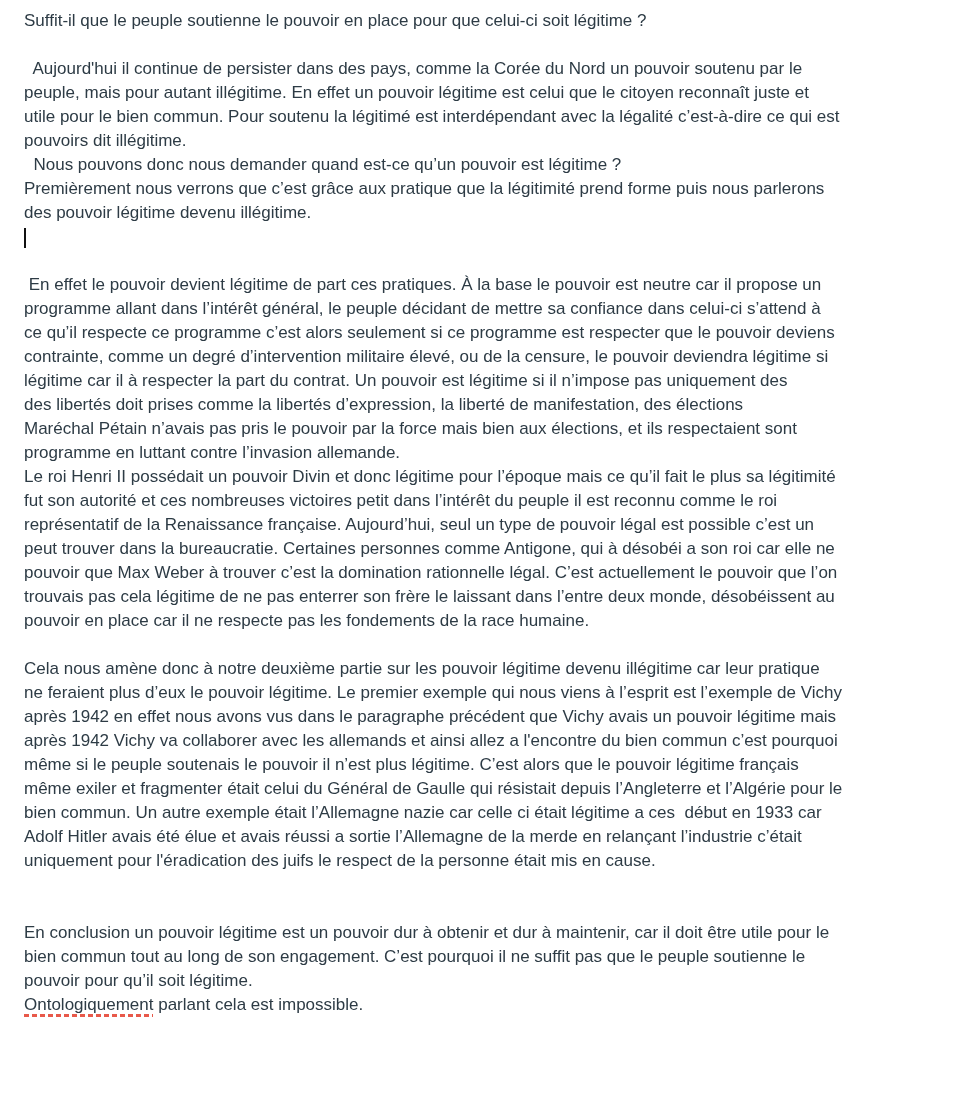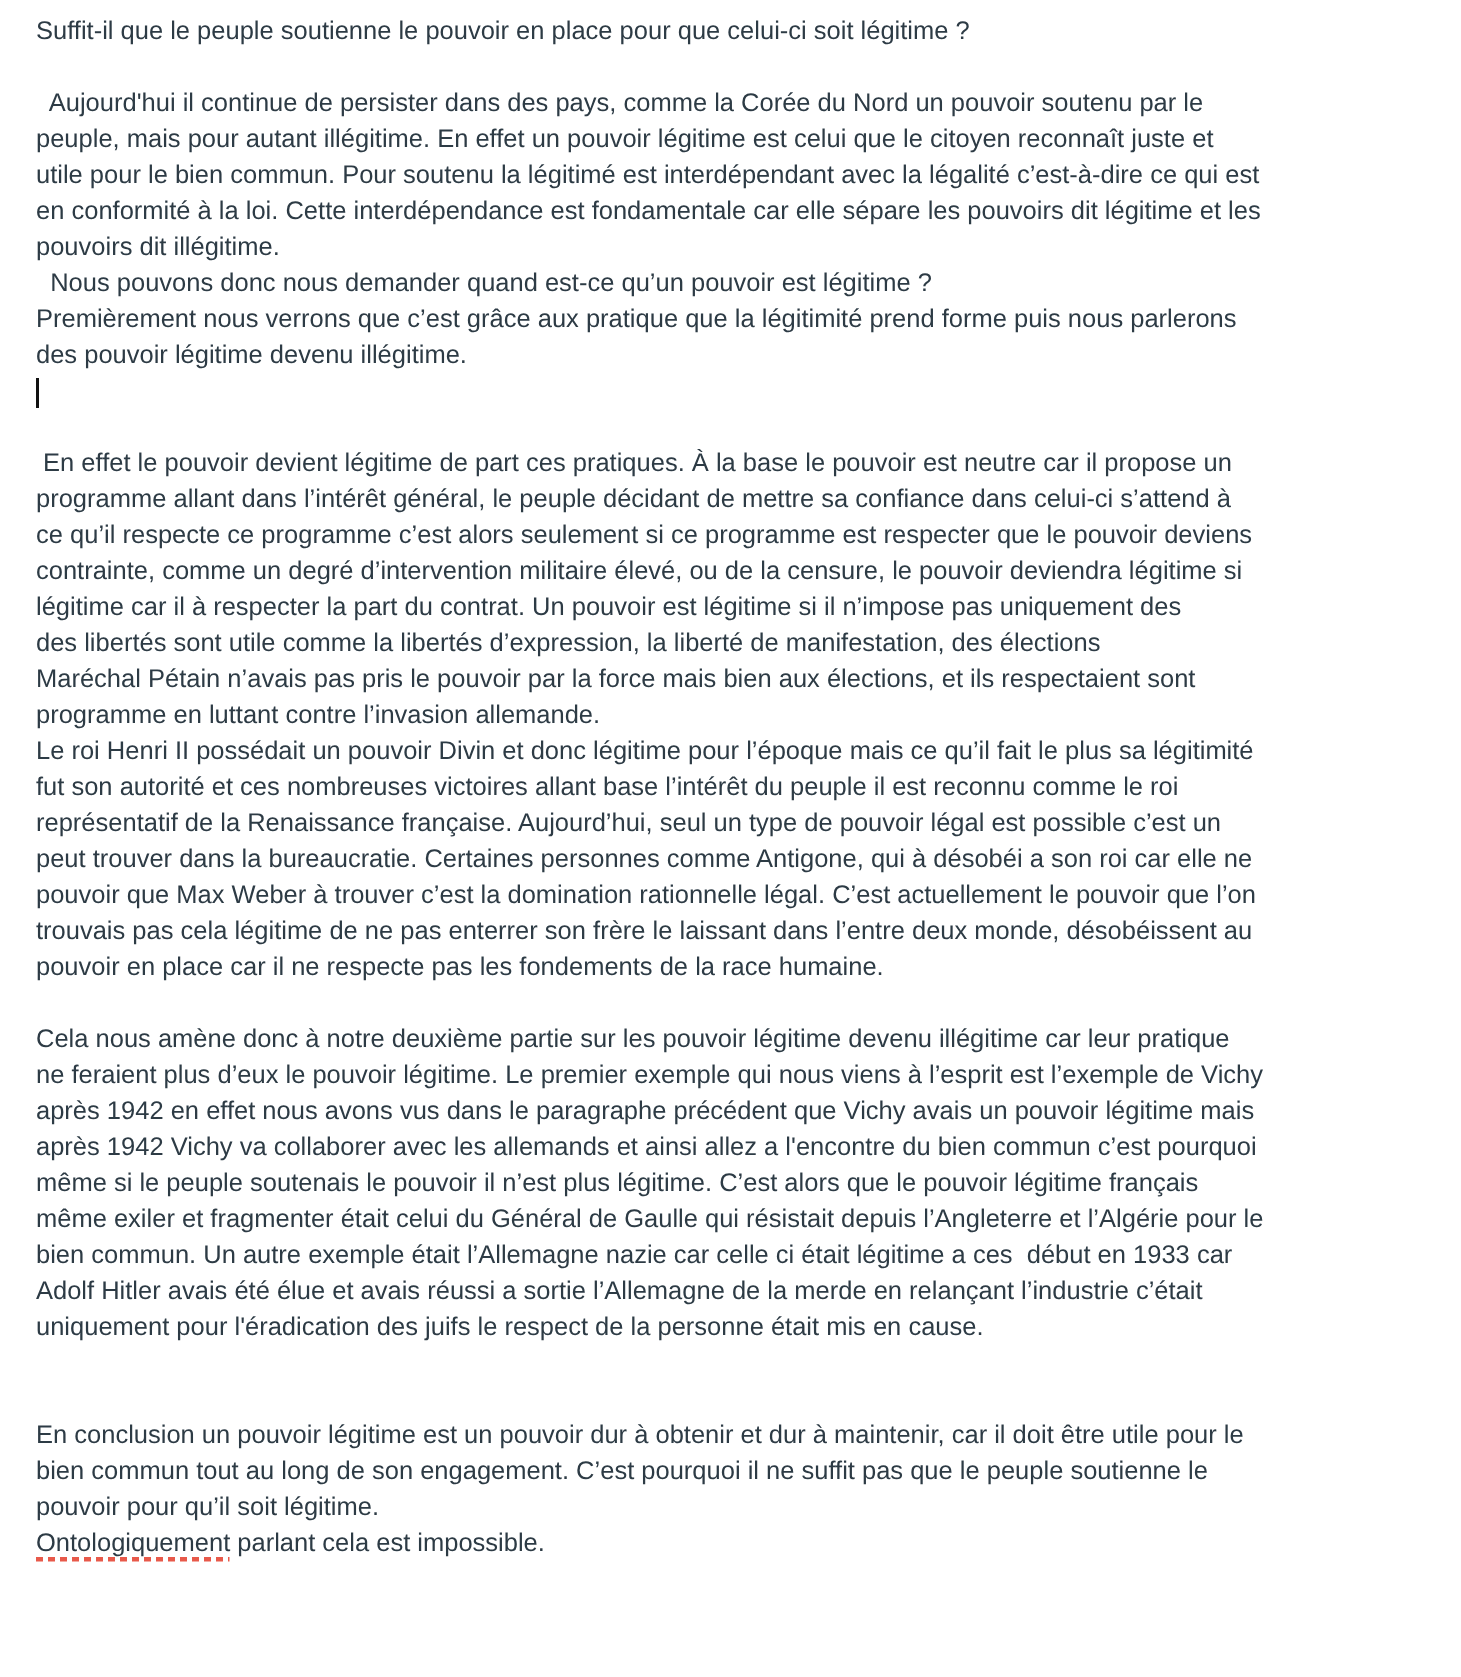--- a/index.html
+++ b/index.html
@@ -46,37 +46,36 @@
 </style>
 </head>
 <body>
 
 <div class="editor">
     <div class="line">Suffit-il que le peuple soutienne le pouvoir en place pour que celui-ci soit légitime ?</div>
     <div class="line"></div>
     <div class="line">  Aujourd'hui il continue de persister dans des pays, comme la Corée du Nord un pouvoir soutenu par le</div>
     <div class="line">peuple, mais pour autant illégitime. En effet un pouvoir légitime est celui que le citoyen reconnaît juste et</div>
     <div class="line">utile pour le bien commun. Pour soutenu la légitimé est interdépendant avec la légalité c’est-à-dire ce qui est</div>
-    <div class="line">en conformité à la loi. Cette interdépendance est fondamentale car elle sépare les pouvoirs dit légitime et les</div>
     <div class="line">pouvoirs dit illégitime.</div>
     <div class="line">  Nous pouvons donc nous demander quand est-ce qu’un pouvoir est légitime ?</div>
     <div class="line">Premièrement nous verrons que c’est grâce aux pratique que la légitimité prend forme puis nous parlerons</div>
     <div class="line">des pouvoir légitime devenu illégitime.</div>
     <div class="line"><span class="caret"></span></div>
     <div class="line"></div>
     <div class="line"> En effet le pouvoir devient légitime de part ces pratiques. À la base le pouvoir est neutre car il propose un</div>
     <div class="line">programme allant dans l’intérêt général, le peuple décidant de mettre sa confiance dans celui-ci s’attend à</div>
     <div class="line">ce qu’il respecte ce programme c’est alors seulement si ce programme est respecter que le pouvoir deviens</div>
     <div class="line">contrainte, comme un degré d’intervention militaire élevé, ou de la censure, le pouvoir deviendra légitime si</div>
     <div class="line">légitime car il à respecter la part du contrat. Un pouvoir est légitime si il n’impose pas uniquement des</div>
-    <div class="line">des libertés sont utile comme la libertés d’expression, la liberté de manifestation, des élections</div>
+    <div class="line">des libertés doit prises comme la libertés d’expression, la liberté de manifestation, des élections</div>
     <div class="line">Maréchal Pétain n’avais pas pris le pouvoir par la force mais bien aux élections, et ils respectaient sont</div>
     <div class="line">programme en luttant contre l’invasion allemande.</div>
     <div class="line">Le roi Henri II possédait un pouvoir Divin et donc légitime pour l’époque mais ce qu’il fait le plus sa légitimité</div>
-    <div class="line">fut son autorité et ces nombreuses victoires allant base l’intérêt du peuple il est reconnu comme le roi</div>
+    <div class="line">fut son autorité et ces nombreuses victoires petit dans l’intérêt du peuple il est reconnu comme le roi</div>
     <div class="line">représentatif de la Renaissance française. Aujourd’hui, seul un type de pouvoir légal est possible c’est un</div>
     <div class="line">peut trouver dans la bureaucratie. Certaines personnes comme Antigone, qui à désobéi a son roi car elle ne</div>
     <div class="line">pouvoir que Max Weber à trouver c’est la domination rationnelle légal. C’est actuellement le pouvoir que l’on</div>
     <div class="line">trouvais pas cela légitime de ne pas enterrer son frère le laissant dans l’entre deux monde, désobéissent au</div>
     <div class="line">pouvoir en place car il ne respecte pas les fondements de la race humaine.</div>
     <div class="line"></div>
     <div class="line">Cela nous amène donc à notre deuxième partie sur les pouvoir légitime devenu illégitime car leur pratique</div>
     <div class="line">ne feraient plus d’eux le pouvoir légitime. Le premier exemple qui nous viens à l’esprit est l’exemple de Vichy</div>
     <div class="line">après 1942 en effet nous avons vus dans le paragraphe précédent que Vichy avais un pouvoir légitime mais</div>
     <div class="line">après 1942 Vichy va collaborer avec les allemands et ainsi allez a l'encontre du bien commun c’est pourquoi</div>

